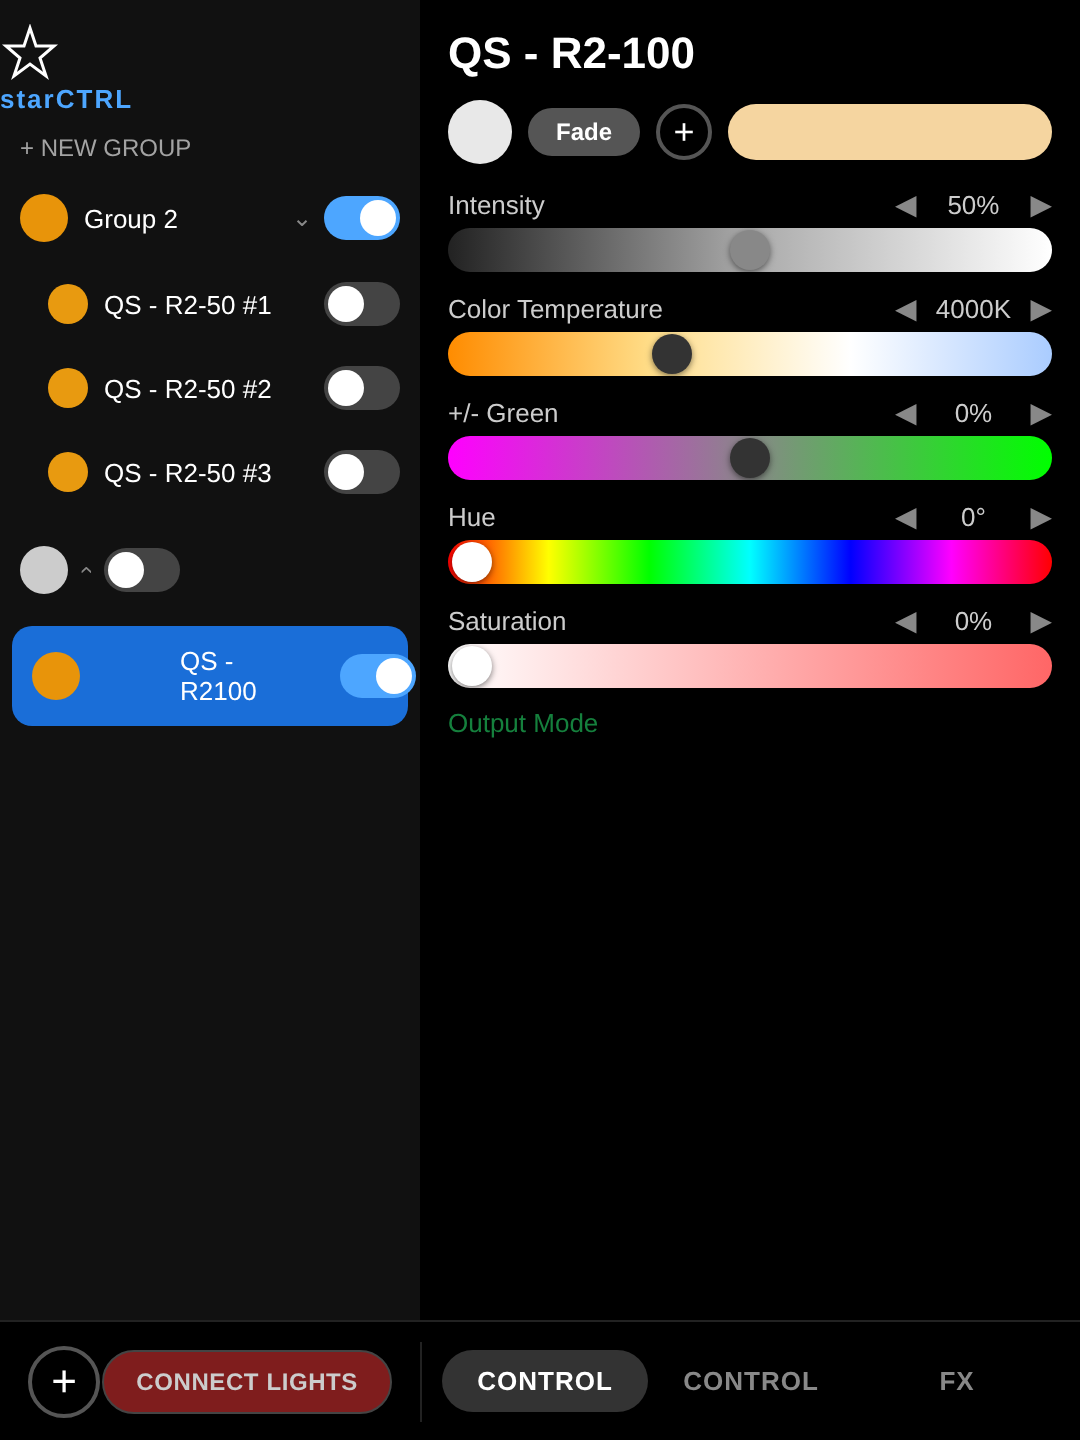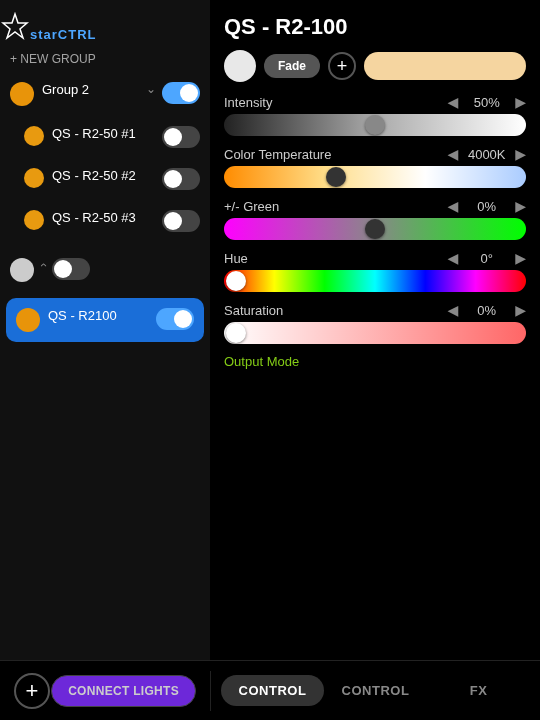--- a/index.html
+++ b/index.html
@@ -33,22 +33,22 @@
       border-radius: 6px;
       padding: 5px 12px;
       font-size: 11px;
       font-weight: 600;
       letter-spacing: 0.5px;
       cursor: pointer;
     }
 
     .logo-area {
       display: flex;
-      flex-direction: row;
-      align-items: flex-end;
+      flex-direction: column;
+      align-items: flex-start;
       padding-top: 12px;
       padding-bottom: 4px;
     }
 
     .logo-icon {
       width: 30px;
       height: 30px;
     }
 
     .logo-text {
@@ -71,21 +71,21 @@
     }
 
     .group-list {
       flex: 1;
       overflow-y: auto;
       padding: 0 0 8px 0;
     }
 
     .group-item {
       display: flex;
-      align-items: flex-start;
+      align-items: center;
       padding: 10px 10px;
       cursor: pointer;
       background: #111;
     }
 
     .group-item.selected {
       background: #1a6ed8;
       border-radius: 10px;
       margin: 2px 6px;
     }
@@ -308,21 +308,21 @@
       border-radius: 11px;
     }
 
     
     .output-mode-section {
       margin-top: 6px;
     }
 
     .output-mode-label {
       font-size: 13px;
-      color: #84cc16;
+      color: #15803d;
       margin-bottom: 8px;
     }
 
     .output-mode-buttons {
       display: flex;
       gap: 6px;
     }
 
     .mode-btn {
       flex: 1;
@@ -369,21 +369,21 @@
       background: transparent;
       color: #fff;
       font-size: 22px;
       display: flex;
       align-items: center;
       justify-content: center;
       cursor: pointer;
     }
 
     .connect-lights-btn {
-      background: #6d28d9;
+      background: #7f1d1d;
       color: #ccc;
       border: 1px solid #444;
       border-radius: 20px;
       padding: 8px 16px;
       font-size: 12px;
       font-weight: 600;
       cursor: pointer;
       letter-spacing: 0.3px;
     }
 
@@ -462,21 +462,21 @@
       <span class="name">QS - R2-50 #3</span>
       <div class="toggle"></div>
     </div>
 
     <div class="group-item" style="margin-top:6px;">
       <div class="dot" style="background:#ccc;"></div>
       <span class="chevron" style="transform:rotate(90deg); display:inline-block;">‹</span>
       <div class="toggle"></div>
     </div>
 
-    <div class="group-item selected" style="margin-top:6px;">
+    <div class="group-item selected" style="margin-top:6px;gap:42px;">
       <div class="dot" style="background:#e8940a;"></div>
       <span class="name">QS - R2100</span>
       <div class="toggle on-blue"></div>
     </div>
 
   </div>
 </div>
 
 <div class="right-panel">
 

